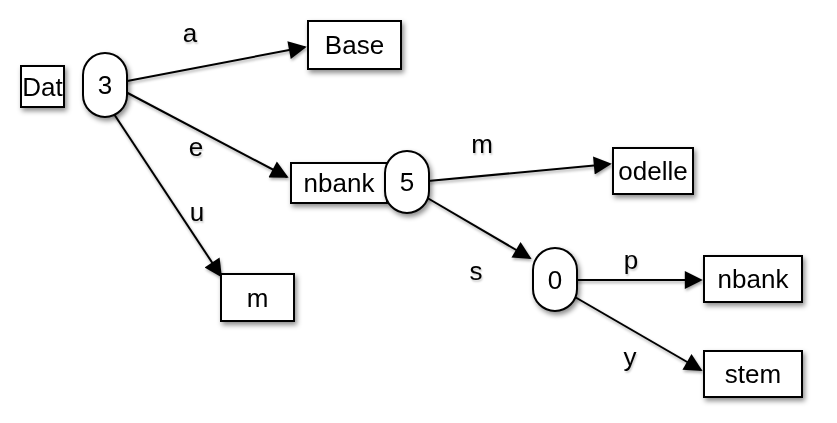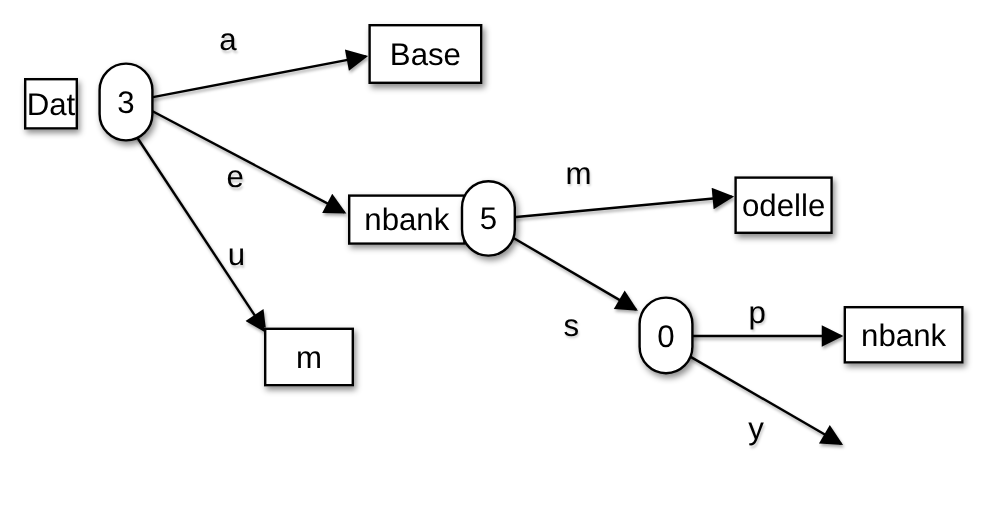--- a/index.html
+++ b/index.html
@@ -112,20 +112,23 @@
   </div>
 
   <div class="node-oval" style="left:532px; top:247px; width:46px; height:65px;">
     <span>0</span>
   </div>
 
   <div class="node-box" style="left:703px; top:255px; width:100px; height:48px;">
     <span>nbank</span>
   </div>
 
+  <div class="node-box" style="left:703px; top:350px; width:100px; height:48px;">
+    <span>stem</span>
+  </div>
 
   <span class="edge-label" style="left:190px; top:33px;">a</span>
   <span class="edge-label" style="left:196px; top:147px;">e</span>
   <span class="edge-label" style="left:197px; top:212px;">u</span>
   <span class="edge-label" style="left:482px; top:144px;">m</span>
   <span class="edge-label" style="left:476px; top:271px;">s</span>
   <span class="edge-label" style="left:631px; top:260px;">p</span>
   <span class="edge-label" style="left:630px; top:357px;">y</span>
 
 </div>

